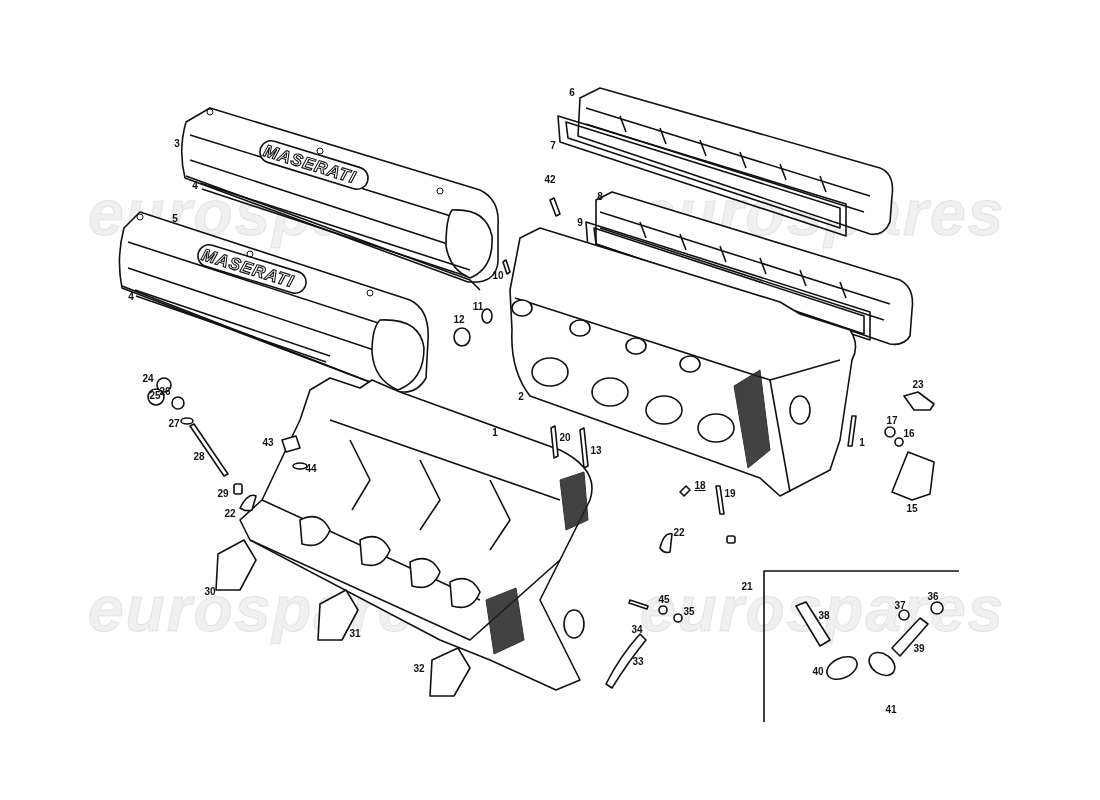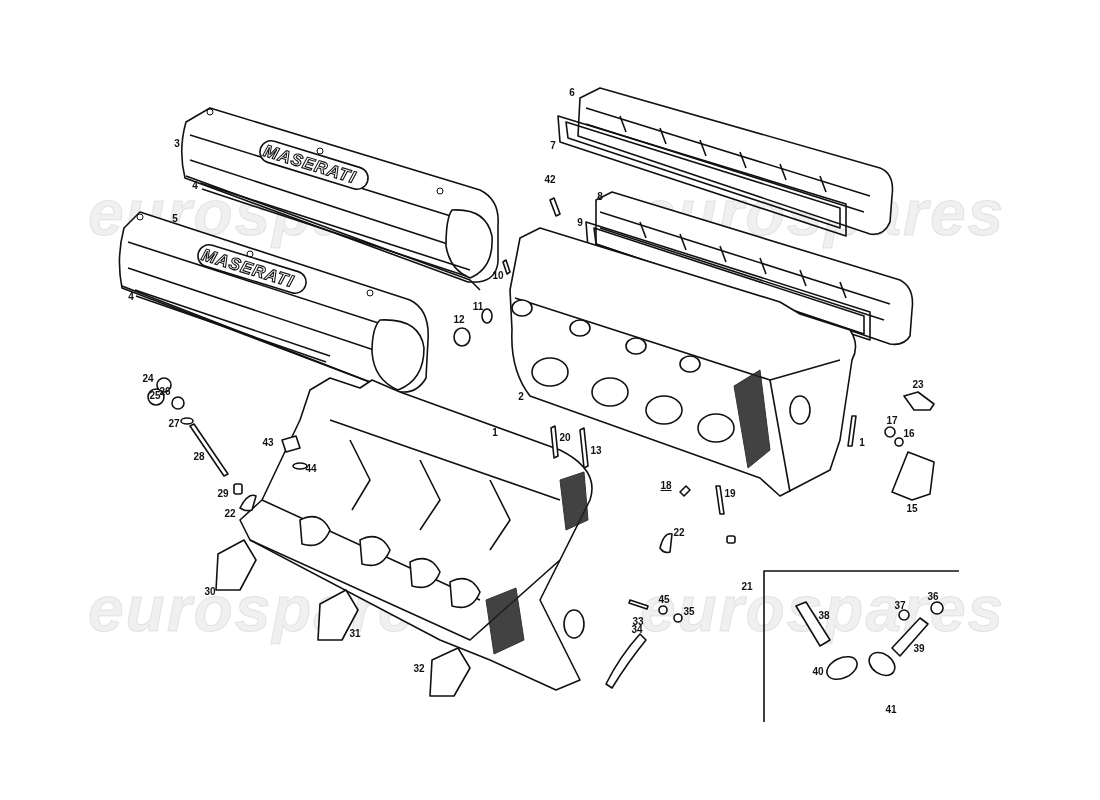--- a/index.html
+++ b/index.html
@@ -159,37 +159,37 @@
       <div class="lbl" style="left: 600px; top: 197px;">8</div>
       <div class="lbl" style="left: 580px; top: 223px;">9</div>
       <div class="lbl" style="left: 498px; top: 276px;">10</div>
       <div class="lbl" style="left: 478px; top: 307px;">11</div>
       <div class="lbl" style="left: 459px; top: 320px;">12</div>
       <div class="lbl" style="left: 596px; top: 451px;">13</div>
       <div class="lbl" style="left: 862px; top: 443px;">1</div>
       <div class="lbl" style="left: 912px; top: 509px;">15</div>
       <div class="lbl" style="left: 909px; top: 434px;">16</div>
       <div class="lbl" style="left: 892px; top: 421px;">17</div>
-      <div class="lbl" style="left: 666px; top: 486px; text-decoration: underline;">18</div>
+      <div class="lbl" style="left: 700px; top: 486px; text-decoration: underline;">18</div>
       <div class="lbl" style="left: 730px; top: 494px;">19</div>
       <div class="lbl" style="left: 565px; top: 438px;">20</div>
       <div class="lbl" style="left: 747px; top: 539px; margin-top: 48px;">21</div>
       <div class="lbl" style="left: 679px; top: 533px;">22</div>
       <div class="lbl" style="left: 230px; top: 514px;">22</div>
       <div class="lbl" style="left: 918px; top: 385px;">23</div>
       <div class="lbl" style="left: 148px; top: 379px;">24</div>
       <div class="lbl" style="left: 155px; top: 396px;">25</div>
       <div class="lbl" style="left: 165px; top: 392px;">26</div>
       <div class="lbl" style="left: 174px; top: 424px; text-align: center;">27</div>
       <div class="lbl" style="left: 199px; top: 457px;">28</div>
       <div class="lbl" style="left: 223px; top: 494px;">29</div>
       <div class="lbl" style="left: 210px; top: 592px;">30</div>
       <div class="lbl" style="left: 355px; top: 634px;">31</div>
       <div class="lbl" style="left: 419px; top: 669px;">32</div>
-      <div class="lbl" style="left: 638px; top: 622px;">33</div>
+      <div class="lbl" style="left: 638px; top: 662px;">33</div>
       <div class="lbl" style="left: 637px; top: 630px;">34</div>
       <div class="lbl" style="left: 689px; top: 612px;">35</div>
       <div class="lbl" style="left: 933px; top: 597px;">36</div>
       <div class="lbl" style="left: 900px; top: 606px;">37</div>
       <div class="lbl" style="left: 824px; top: 616px;">38</div>
       <div class="lbl" style="left: 919px; top: 649px;">39</div>
       <div class="lbl" style="left: 818px; top: 672px;">40</div>
       <div class="lbl" style="left: 891px; top: 687px; margin-top: 23px;">41</div>
       <div class="lbl" style="left: 550px; top: 180px;">42</div>
       <div class="lbl" style="left: 268px; top: 443px;">43</div>

